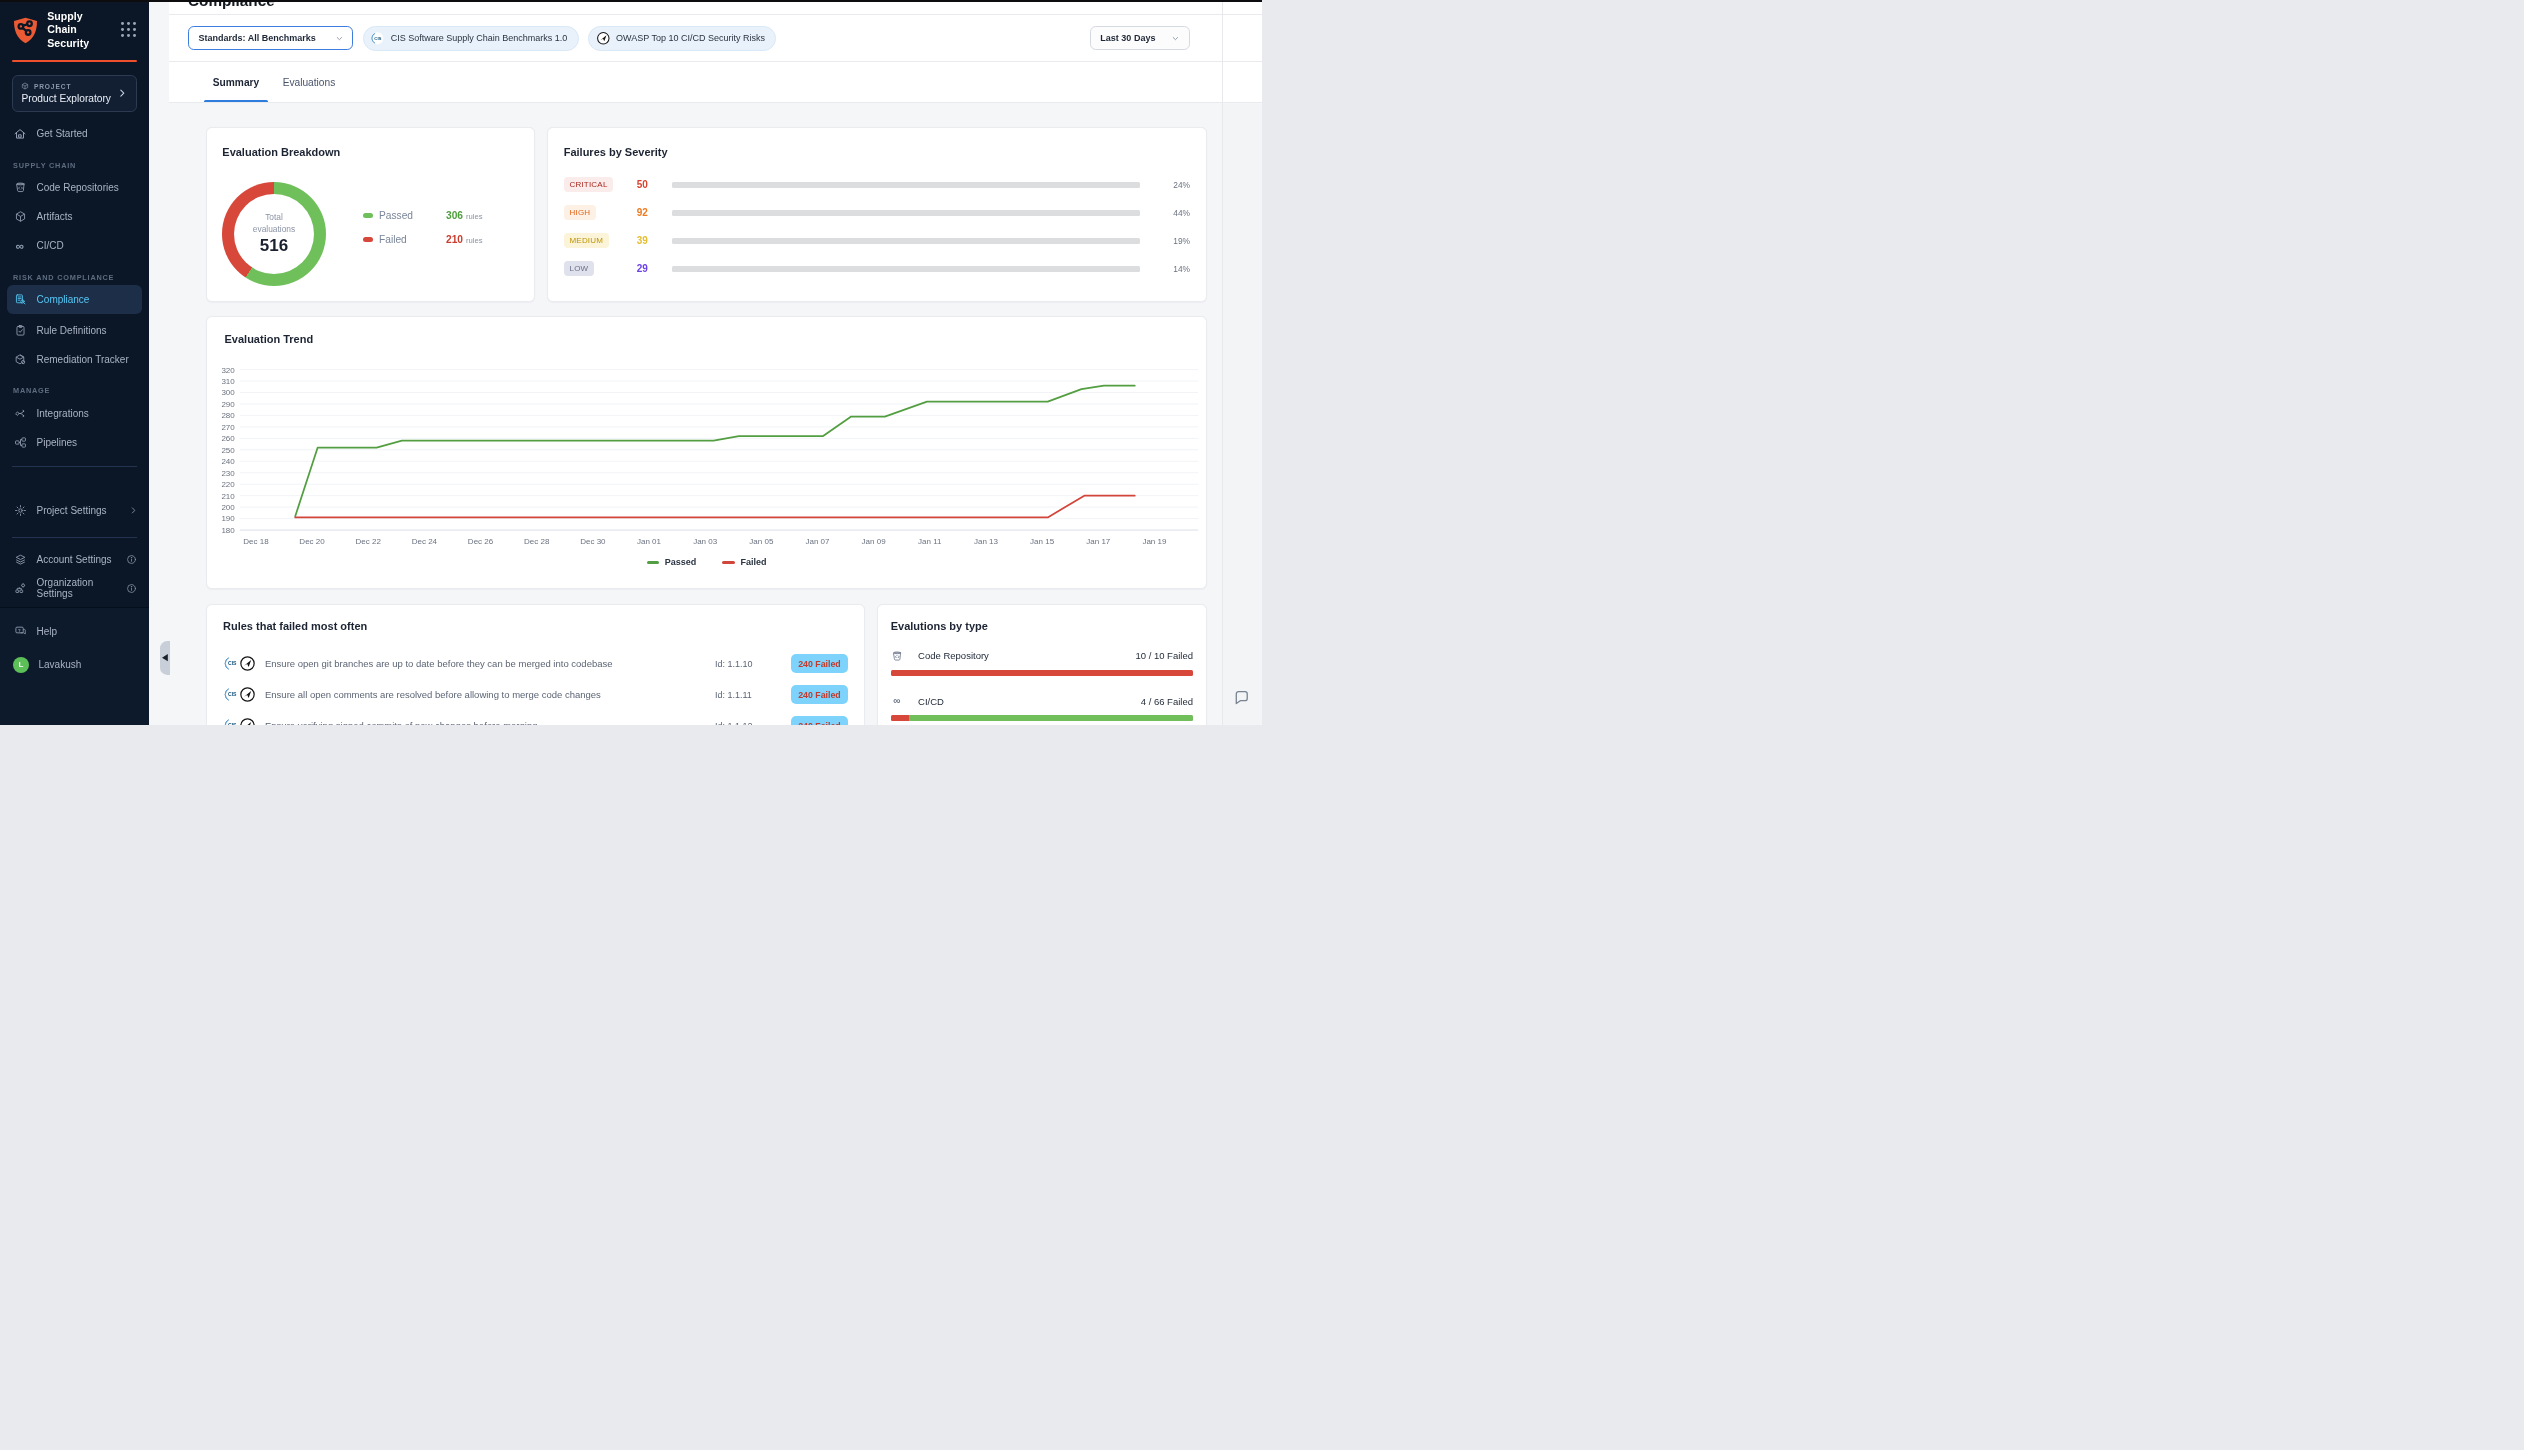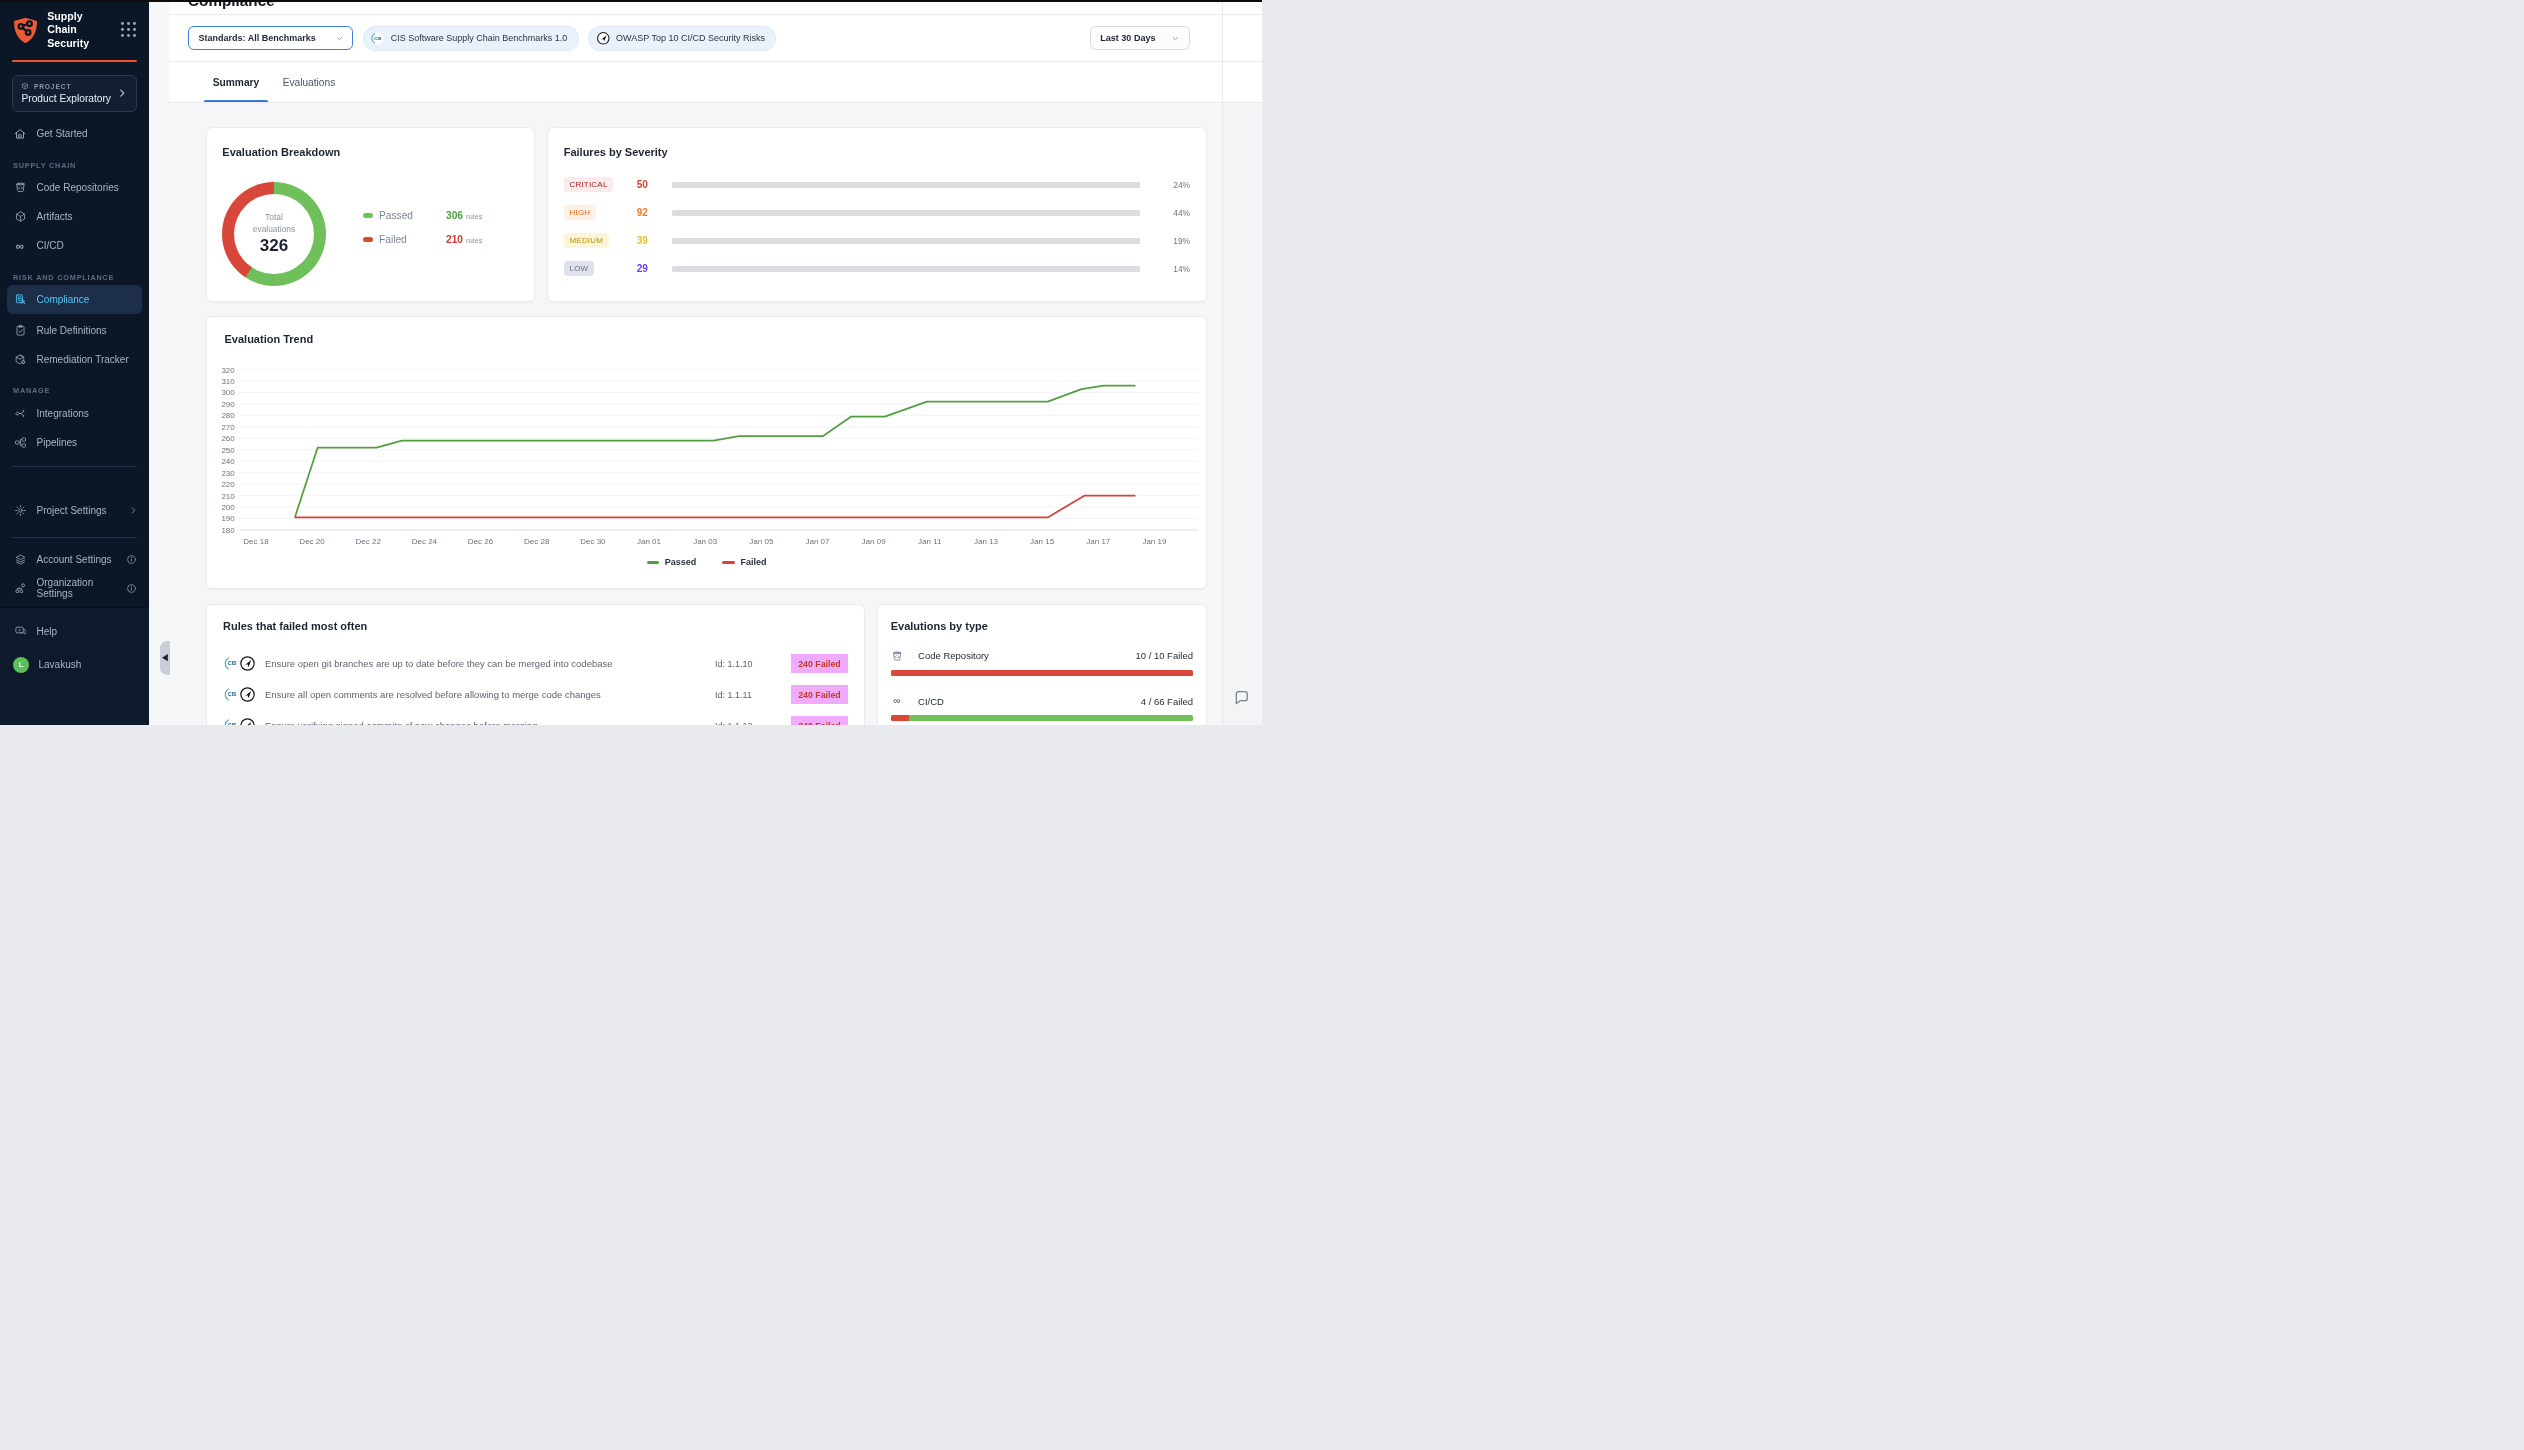--- a/index.html
+++ b/index.html
@@ -92,21 +92,21 @@
   
   .row3 { display:flex; gap:11.7px; margin-top:14.6px; }
   .rules { width:659px; flex:0 0 auto; height:219px; padding:15.3px 16px 0 16px; }
   .rule-rows { margin-top:16px; }
   .rule-row { display:grid; grid-template-columns:42px 1fr 63px 70px; align-items:center; height:31px; cursor:pointer; }
   .rule-icons { display:flex; align-items:center; }
   .rule-icons .ric { width:17px; height:17px; }
   .rule-icons .ric + .ric { margin-left:-1.5px; }
   .rule-text { font-size:9.5px; color:#5c6575; padding-right:10.2px; }
   .rule-id { font-size:9px; color:#5c6575; }
-  .rule-badge { justify-self:end; font-size:8.8px; font-weight:bold; color:#c23a2b; background:#f0abfc; padding:4.4px 7.3px; border-radius:0; }
+  .rule-badge { justify-self:end; font-size:8.8px; font-weight:bold; color:#c23a2b; background:#7dd3fc; padding:4.4px 7.3px; border-radius:5px; }
 
   .types { flex:1; height:219px; padding:15.3px 13px 0 13px; }
   .type-rows { margin-top:17.5px; }
   .type-row { margin-bottom:19px; }
   .type-head { display:flex; align-items:center; gap:15px;justify-content:center; }
   .type-head .ticon { width:12.4px; height:12.4px; color:#6b7689; display:flex; align-items:center; justify-content:center; }
   .type-label { font-size:9.5px; color:#222b3a; }
   .type-val { margin-left:auto; font-size:9.5px; color:#1f2835; }
   .type-bar { display:flex; height:5.8px; border-radius:1.5px; overflow:hidden; margin-top:8px; background:#e4e6ea; }
   .type-fail { height:100%; }
@@ -389,21 +389,21 @@
     </div>
 
     <div class="content">
       <div class="row1">
 
         <section class="card breakdown">
           <h2 class="card-title">Evaluation Breakdown</h2>
           <div class="donut" id="donut" style="background: conic-gradient(rgb(111, 191, 91) 0deg, rgb(111, 191, 91) 59.3%, rgb(215, 71, 58) 59.3%, rgb(215, 71, 58) 100%);">
             <div class="donut-hole">
               <div class="dh-label"><span>Total</span><br><span>evaluations</span></div>
-              <div class="dh-total">326</div>
+              <div class="dh-total">516</div>
             </div>
           </div>
           <div class="bd-legend">
             <div class="bd-lrow">
               <span class="pill" style="background: rgb(111, 191, 91);"></span>
               <span class="bd-lname">Passed</span>
               <span class="bd-val" style="color: rgb(79, 158, 62);"><span>306</span><span class="bd-unit">rules</span></span>
             </div>
             <div class="bd-lrow">
               <span class="pill" style="background: rgb(215, 71, 58);"></span>

